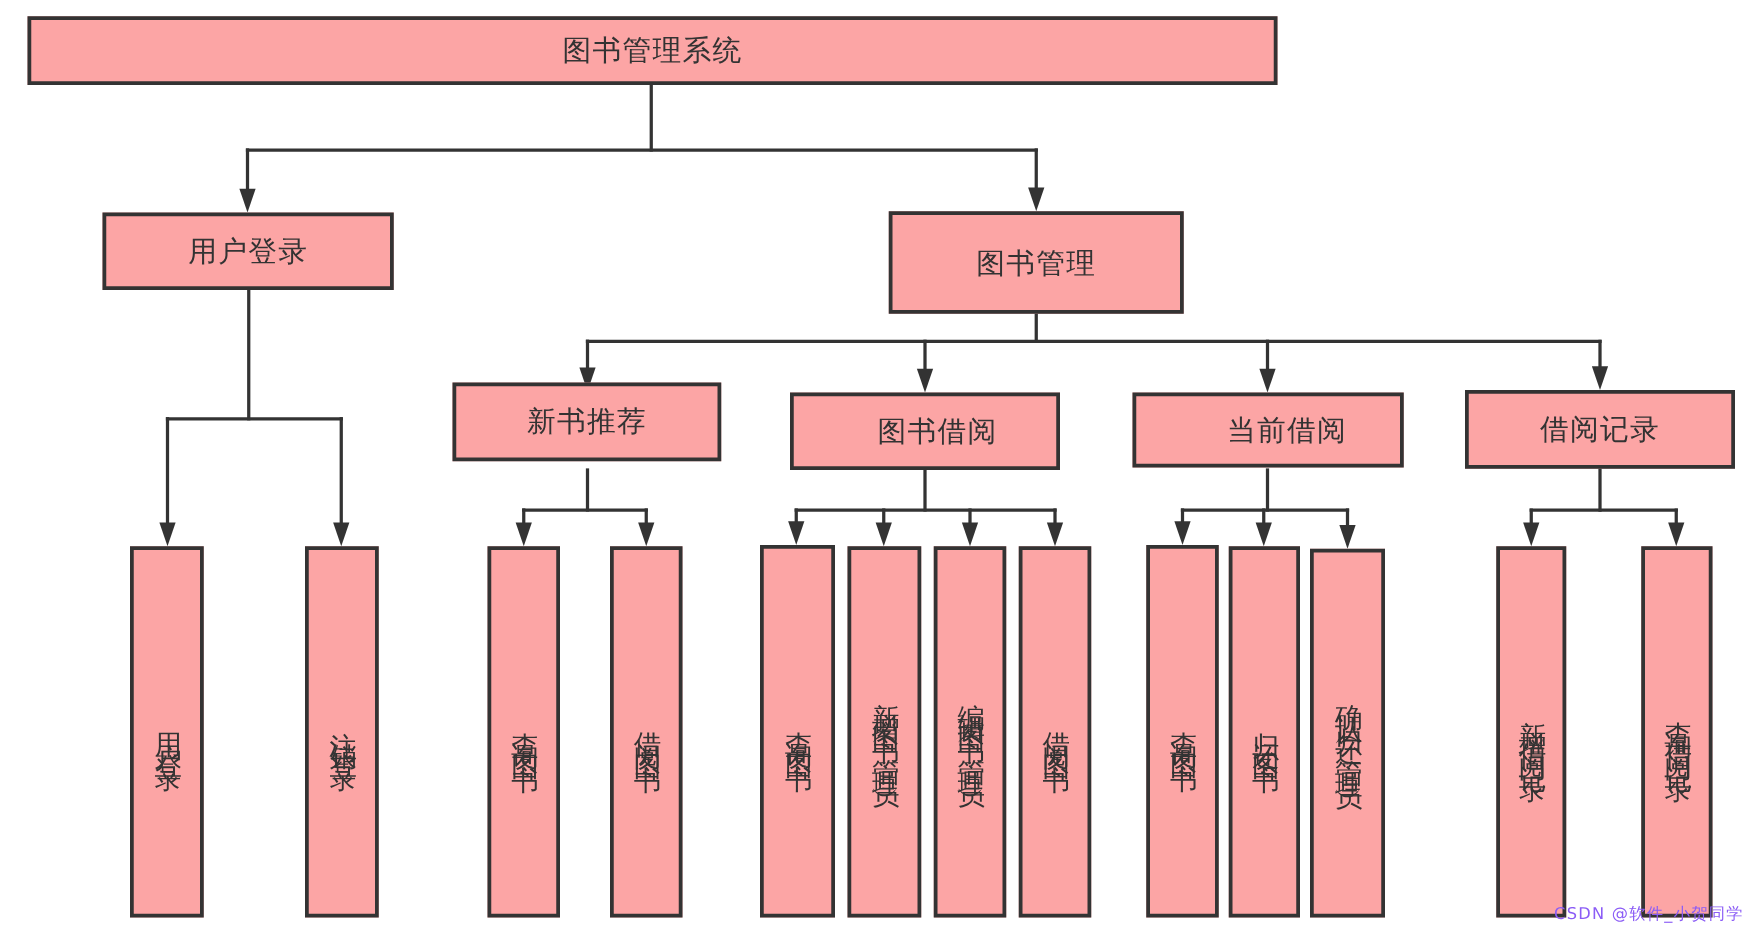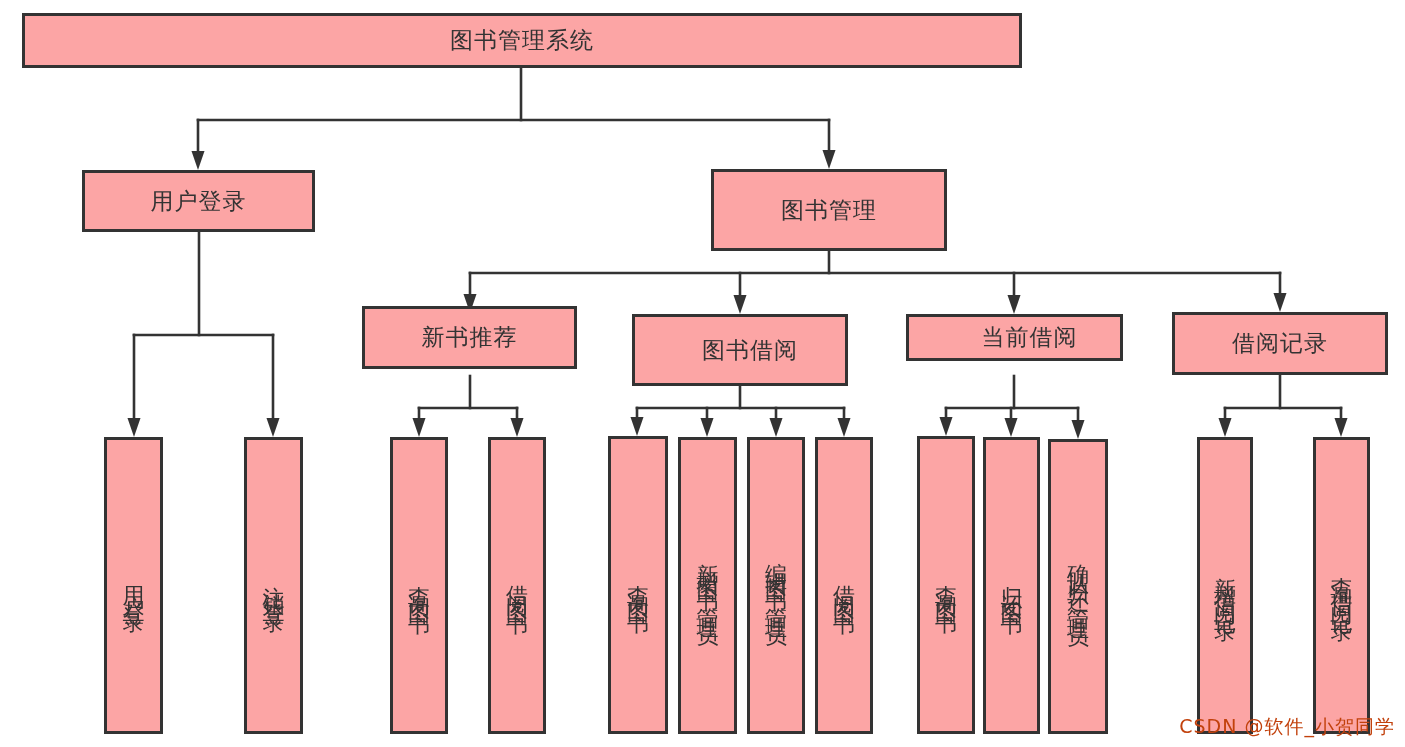--- a/index.html
+++ b/index.html
@@ -42,23 +42,23 @@
     text-orientation: mixed;
     font-size: 22px;
     letter-spacing: 9px;
     line-height: 1.1;
     color: #333333;
   }
   .watermark {
     position: absolute;
     right: 10px;
     bottom: 7px;
-    font-size: 19px;
+    font-size: 13px;
     letter-spacing: 1px;
-    color: #c2410c;
+    color: #8b5cf6;
     white-space: nowrap;
   }
 </style>
 </head>
 <body>
 
 <div class="canvas">
   <svg id="connector-layer" viewBox="0 0 1405 747" xmlns="http://www.w3.org/2000/svg">
       <line x1="521" y1="68" x2="521" y2="120" stroke="#333333" stroke-width="2.6" stroke-linecap="square"></line>
       <line x1="198" y1="120" x2="829" y2="120" stroke="#333333" stroke-width="2.6" stroke-linecap="square"></line>
@@ -111,22 +111,22 @@
       <line x1="1225" y1="408" x2="1225" y2="425" stroke="#333333" stroke-width="2.6" stroke-linecap="square"></line>
       <polygon points="1218.5,418 1231.5,418 1225,437" fill="#333333"></polygon>
       <line x1="1341" y1="408" x2="1341" y2="425" stroke="#333333" stroke-width="2.6" stroke-linecap="square"></line>
       <polygon points="1334.5,418 1347.5,418 1341,437" fill="#333333"></polygon>
     </svg>
   <div id="nodes">
       <div class="node h" style="left: 22px; top: 13px; width: 1000px; height: 55px;">图书管理系统</div>
       <div class="node h" style="left: 82px; top: 170px; width: 233px; height: 62px;">用户登录</div>
       <div class="node h" style="left: 711px; top: 169px; width: 236px; height: 82px;">图书管理</div>
       <div class="node h" style="left: 362px; top: 306px; width: 215px; height: 63px;">新书推荐</div>
-      <div class="node h" style="left: 632px; top: 314px; width: 216px; height: 72px; padding-left: 20px;">图书借阅</div>
-      <div class="node h" style="left: 906px; top: 314px; width: 217px; height: 47px; padding-left: 30px;">当前借阅</div>
+      <div class="node h" style="left: 632px; top: 314px; width: 216px; height: 62px; padding-left: 20px;">图书借阅</div>
+      <div class="node h" style="left: 906px; top: 314px; width: 217px; height: 60px; padding-left: 30px;">当前借阅</div>
       <div class="node h" style="left: 1172px; top: 312px; width: 216px; height: 63px;">借阅记录</div>
       <div class="node v" style="left: 104px; top: 437px; width: 59px; height: 297px;">
         <span class="vtext">用户登录</span>
       </div>
       <div class="node v" style="left: 244px; top: 437px; width: 59px; height: 297px;">
         <span class="vtext">注销登录</span>
       </div>
       <div class="node v" style="left: 390px; top: 437px; width: 58px; height: 297px;">
         <span class="vtext">查询图书</span>
       </div>

